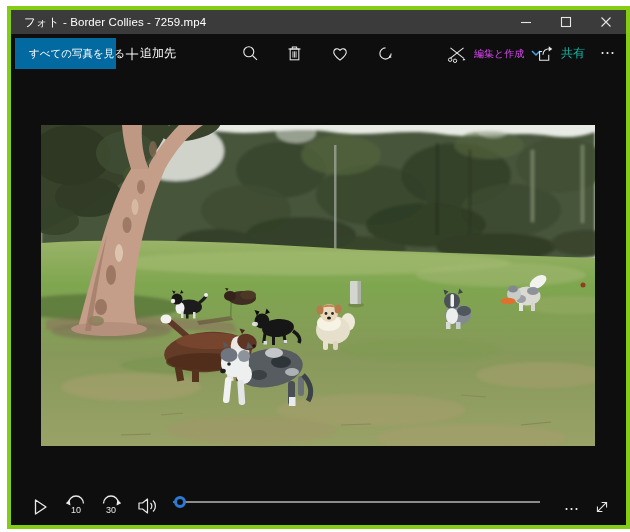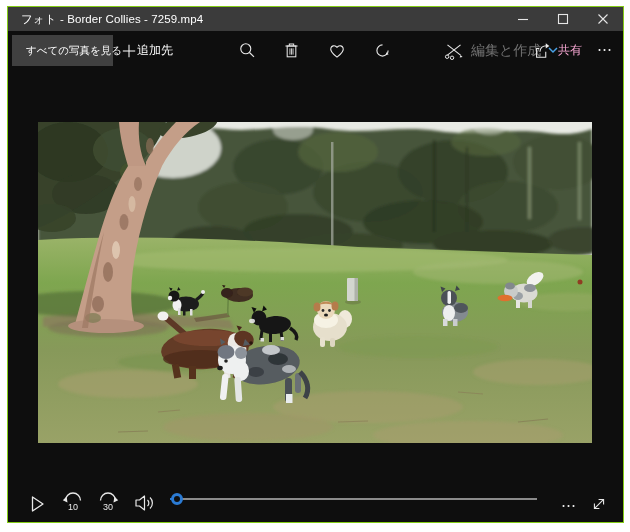--- a/index.html
+++ b/index.html
@@ -3,21 +3,21 @@
 <meta charset="utf-8">
 <style>
   html,body{margin:0;padding:0;}
   body{
     width:630px;height:532px;position:relative;background:#ffffff;
     font-family:"Liberation Sans","DejaVu Sans",sans-serif;
     -webkit-font-smoothing:antialiased;overflow:hidden;
   }
   .window{
     position:absolute;left:7px;top:6px;width:615px;height:515px;
-    border:1px solid #84cc16;background:#0e0e0e;overflow:hidden;
+    border:4px solid #84cc16;background:#0e0e0e;overflow:hidden;
   }
   
   .titlebar{
     height:24px;background:#3b3b3b;display:flex;align-items:center;color:#ffffff;
   }
   .titlebar .title{
     flex:1;font-size:11.5px;padding-left:13px;white-space:nowrap;overflow:hidden;
     letter-spacing:.1px;
   }
   .win-controls{display:flex;height:100%;}
@@ -25,42 +25,42 @@
     width:40px;height:100%;display:flex;align-items:center;justify-content:center;
     color:#e6e6e6;cursor:default;
   }
   .win-btn svg{display:block;}
   
   .toolbar{
     position:relative;height:39px;background:#0e0e0e;color:#ffffff;
   }
   .toolbar svg{display:block;}
   .btn-see-all{
-    position:absolute;left:4px;top:4px;height:31px;width:101px;background:#404040;
+    position:absolute;left:4px;top:4px;height:31px;width:101px;background:#0369a1;
     display:flex;align-items:center;gap:6px;padding:0 0 0 8px;box-sizing:border-box;
   }
   .btn-see-all .lbl{font-size:10.5px;color:#fff;white-space:nowrap;}
   .btn-add{
     position:absolute;left:104px;top:0;height:39px;display:flex;align-items:center;
     padding:0 9px;
   }
   .btn-add .lbl{font-size:12px;color:#fff;}
   .icon-btn{
     position:absolute;top:0;height:39px;width:34px;display:flex;align-items:center;
     justify-content:center;
   }
   .ib-zoom{left:222px;} .ib-trash{left:266px;} .ib-heart{left:312px;} .ib-rotate{left:357px;}
   .btn-edit{
     position:absolute;left:436px;top:0;height:39px;display:flex;align-items:center;gap:7px;
   }
-  .btn-edit .lbl{font-size:14px;color:#737373;}
+  .btn-edit .lbl{font-size:10px;color:#d946ef;}
   .btn-share{
     position:absolute;left:524px;top:0;height:39px;display:flex;align-items:center;gap:6px;
   }
-  .btn-share .lbl{font-size:12px;color:#f9a8d4;}
+  .btn-share .lbl{font-size:12px;color:#14b8a6;}
   .btn-more-top{
     position:absolute;left:584px;top:0;height:39px;width:26px;display:flex;
     align-items:center;justify-content:center;
   }
   .ellipsis{
     color:#e8e8e8;font-size:15px;letter-spacing:1px;line-height:1;
     transform:translateY(-4px);font-family:"DejaVu Sans",sans-serif;
   }
   
   .stage{

